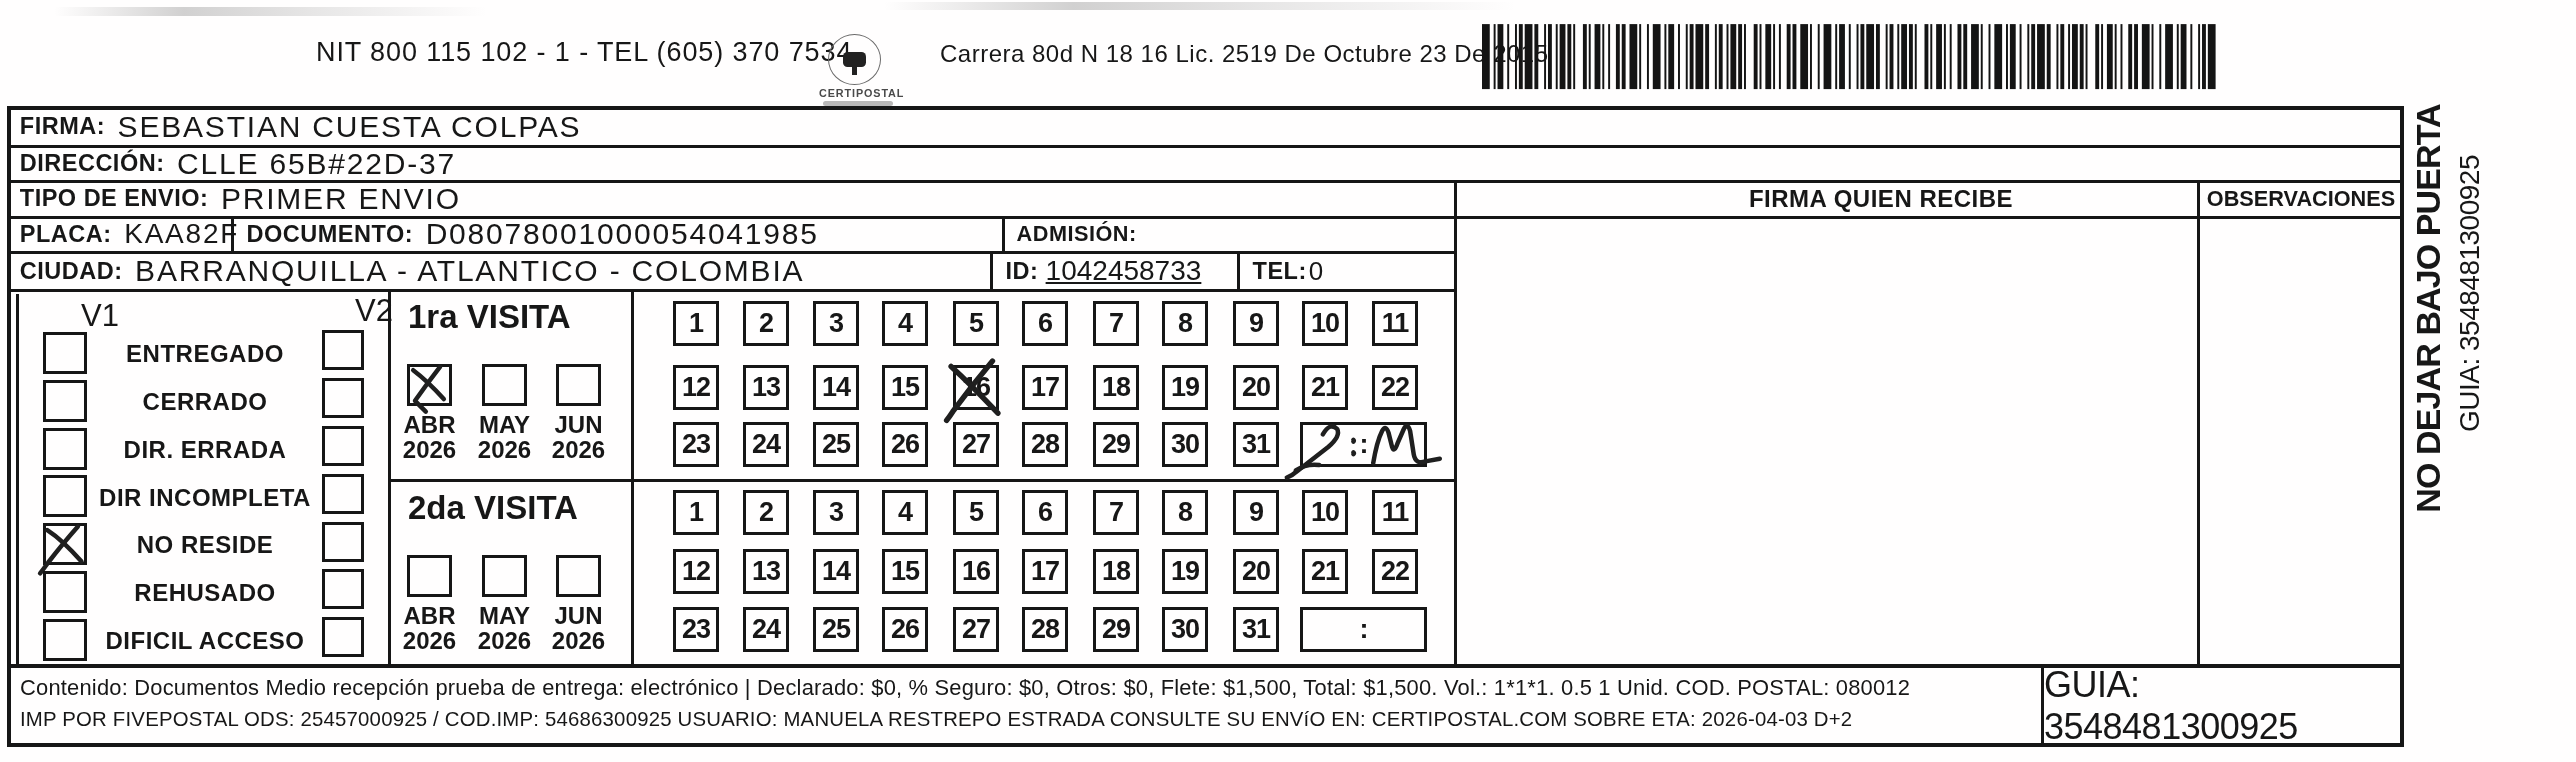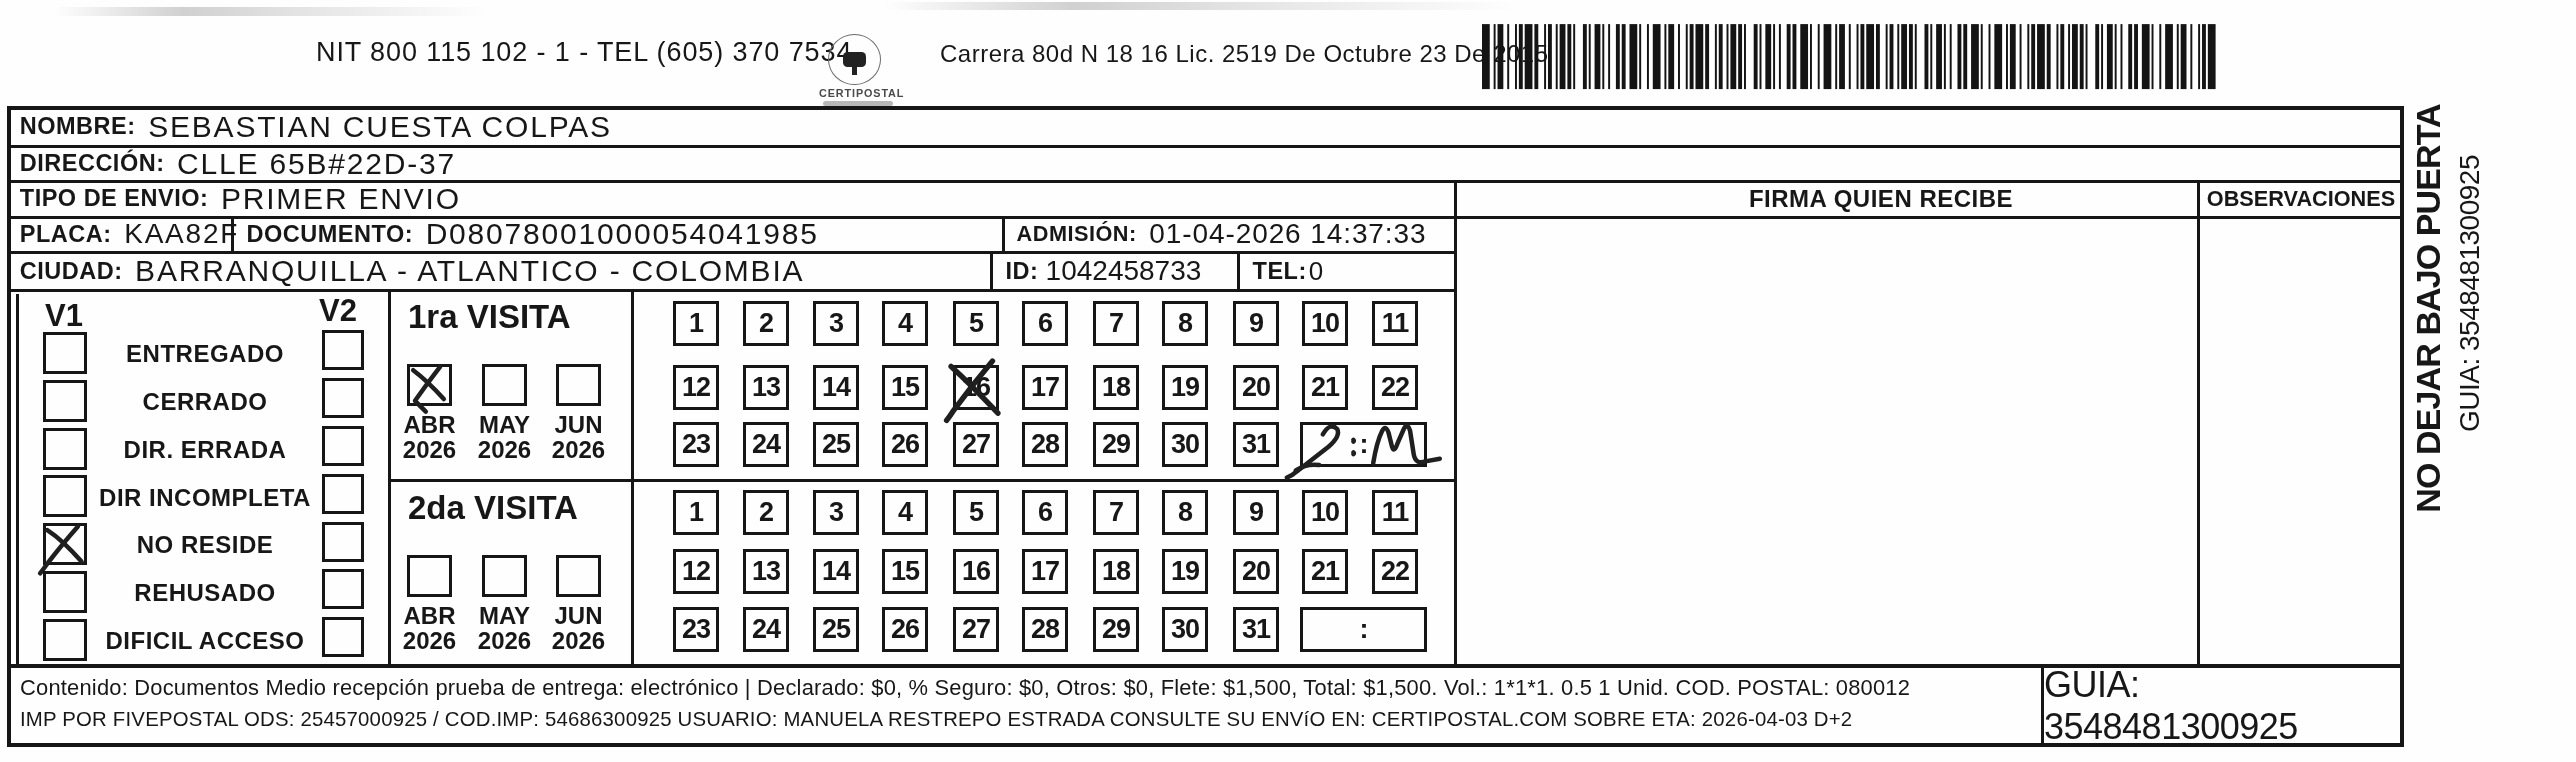--- a/index.html
+++ b/index.html
@@ -11,21 +11,21 @@
   .lbl{font-weight:bold;font-size:23.5px;letter-spacing:0.5px;}
   .val{font-size:30px;letter-spacing:1.8px;}
   .hdr-txt{font-size:27px;letter-spacing:0.9px;line-height:33px;}
   .hdr-small{font-size:24px;letter-spacing:0.5px;line-height:31px;}
   .sender{font-size:26px;line-height:31px;letter-spacing:0.9px;}
   .band{position:absolute;display:flex;align-items:center;justify-content:center;font-weight:bold;box-sizing:border-box;}
   .chkbox{position:absolute;border:3.6px solid #161616;background:transparent;box-sizing:border-box;overflow:visible;}
   .daybox{position:absolute;border:3.6px solid #161616;box-sizing:border-box;display:flex;align-items:center;justify-content:center;
           font-weight:bold;font-size:27px;letter-spacing:-0.9px;overflow:visible;}
   .cl-label{position:absolute;font-weight:bold;font-size:24px;letter-spacing:0.5px;text-align:center;}
-  .vh{position:absolute;font-weight:bold;font-size:31px;letter-spacing:0px;}
+  .vh{position:absolute;font-weight:normal;font-size:31px;letter-spacing:0px;margin-left:36px;}
   .vtitle{position:absolute;font-weight:bold;font-size:33px;letter-spacing:0px;white-space:nowrap;}
   .mlabel{position:absolute;font-weight:bold;font-size:24px;text-align:center;width:81px;letter-spacing:0px;}
   .ink-svg{position:absolute;overflow:visible;}
   .ink-svg path{fill:none;stroke:#1f1f1f;stroke-linecap:round;stroke-linejoin:round;}
   .rot{position:absolute;transform:rotate(-90deg);transform-origin:top left;white-space:nowrap;
        display:flex;align-items:center;justify-content:center;}
   .foot-line1{font-size:22.6px;letter-spacing:0.2px;}
   .foot-line2{font-size:21px;letter-spacing:0.2px;}
   .smudge{position:absolute;background:linear-gradient(90deg,rgba(90,90,90,0) 0%,rgba(90,90,90,0.28) 30%,rgba(120,120,120,0.18) 60%,rgba(90,90,90,0) 100%);border-radius:3.6px;}
   .logo-circle{position:absolute;width:51px;height:49px;border:1.8px solid #6a6a6a;border-radius:50%;
@@ -184,50 +184,49 @@
       <div class="line" style="left: 1237px; top: 253px; width: 2.7px; height: 39px;"></div>
       <div class="line" style="left: 1454px; top: 180px; width: 2.7px; height: 486px;"></div>
       <div class="line" style="left: 2197px; top: 180px; width: 2.7px; height: 486px;"></div>
       <div class="line" style="left: 631px; top: 289px; width: 2.7px; height: 378px;"></div>
       <div class="line" style="left: 388px; top: 289px; width: 2.7px; height: 378px;"></div>
       <div class="line" style="left: 16px; top: 294px; width: 2.7px; height: 370px;"></div>
       <div class="line" style="left: 2041px; top: 664px; width: 2.7px; height: 83px;"></div>
     </div>
 
   <div class="cell" style="left:7.2px;top:108px;width:2395px;height:37px;">
-    <span class="lbl">NOMBRE:</span>
+    <span class="lbl">FIRMA:</span>
     <span class="val">SEBASTIAN CUESTA COLPAS</span>
   </div>
   <div class="cell" style="left:7.2px;top:147px;width:2395px;height:33px;">
     <span class="lbl">DIRECCIÓN:</span>
     <span class="val">CLLE 65B#22D-37</span>
   </div>
   <div class="cell" style="left:7.2px;top:182px;width:1447px;height:33px;">
     <span class="lbl">TIPO DE ENVIO:</span>
     <span class="val">PRIMER ENVIO</span>
   </div>
   <div class="cell" style="left:7.2px;top:217px;width:224px;height:34px;">
     <span class="lbl">PLACA:</span>
     <span class="val" style="font-size:28px;">KAA82F</span>
   </div>
   <div class="cell" style="left:234px;top:217px;width:768px;height:34px;">
     <span class="lbl">DOCUMENTO:</span>
     <span class="val">D08078001000054041985</span>
   </div>
   <div class="cell" style="left:1004px;top:217px;width:450px;height:34px;">
     <span class="lbl" style="font-size:21.7px;">ADMISIÓN:</span>
-    <span class="val" style="font-size:28px;letter-spacing:0.9px;">01-04-2026 14:37:33</span>
   </div>
   <div class="cell" style="left:7.2px;top:253px;width:983px;height:36px;">
     <span class="lbl">CIUDAD:</span>
     <span class="val">BARRANQUILLA - ATLANTICO - COLOMBIA</span>
   </div>
   <div class="cell" style="left:993px;top:253px;width:245px;height:36px;gap:7.2px;">
     <span class="lbl">ID:</span>
-    <span class="val" style="font-size:28px;letter-spacing:0px;">1042458733</span>
+    <span class="val" style="font-size:28px;letter-spacing:0px;text-decoration:underline;">1042458733</span>
   </div>
   <div class="cell" style="left:1240px;top:253px;width:215px;height:36px;gap:2px;">
     <span class="lbl">TEL:</span>
     <span class="val" style="font-size:26px;">0</span>
   </div>
 
   <div class="band" style="left:1457px;top:182px;width:848px;height:33px;font-size:24px;letter-spacing:0.5px;">
     <span>FIRMA QUIEN RECIBE</span>
   </div>
   <div class="band" style="left:2200px;top:182px;width:202px;height:33px;font-size:21.7px;letter-spacing:0px;">

